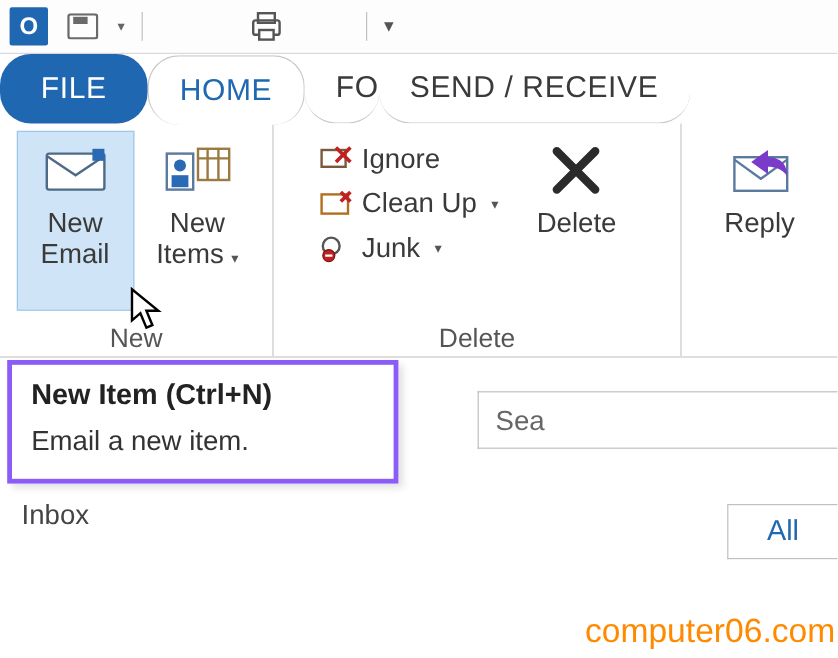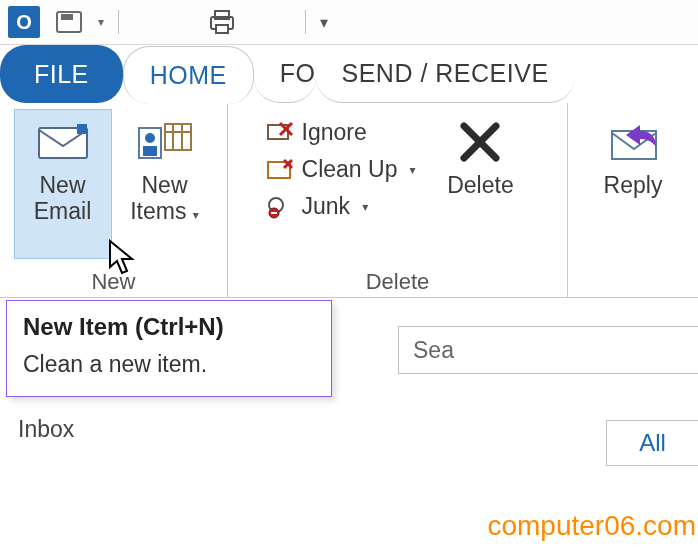--- a/index.html
+++ b/index.html
@@ -112,21 +112,21 @@
   
   .tooltip-region {
     position:relative;
     height: 250px;
   }
   .tooltip-box {
     position:absolute;
     left: 6px; top: 2px;
     width: 326px;
     background:#fff;
-    border:1px solid #8b5cf6;
+    border:4px solid #8b5cf6;
     padding: 12px 16px 18px 16px;
     box-shadow: 4px 4px 6px rgba(0,0,0,0.12);
   }
   .tooltip-title { font-weight:bold; font-size:24px; margin-bottom:10px; color:#222;}
   .tooltip-body { font-size:23px; color:#333;}
 
   .nav-behind {
     position:absolute;
     left: 18px; top: 118px;
     font-size:23px; color:#444;
@@ -315,21 +315,21 @@
       </div>
     </div>
     <div class="group-label">&nbsp;</div>
   </div>
 </div>
 
 <div class="tooltip-region">
 
   <div class="tooltip-box">
     <div class="tooltip-title">New Item (Ctrl+N)</div>
-    <div class="tooltip-body">Clean a new item.</div>
+    <div class="tooltip-body">Email a new item.</div>
   </div>
 
   <div class="nav-behind">Inbox</div>
 
   <div class="search-strip">
     <span>Sea</span>
   </div>
 
   <div class="all-pill">All</div>
 </div>

